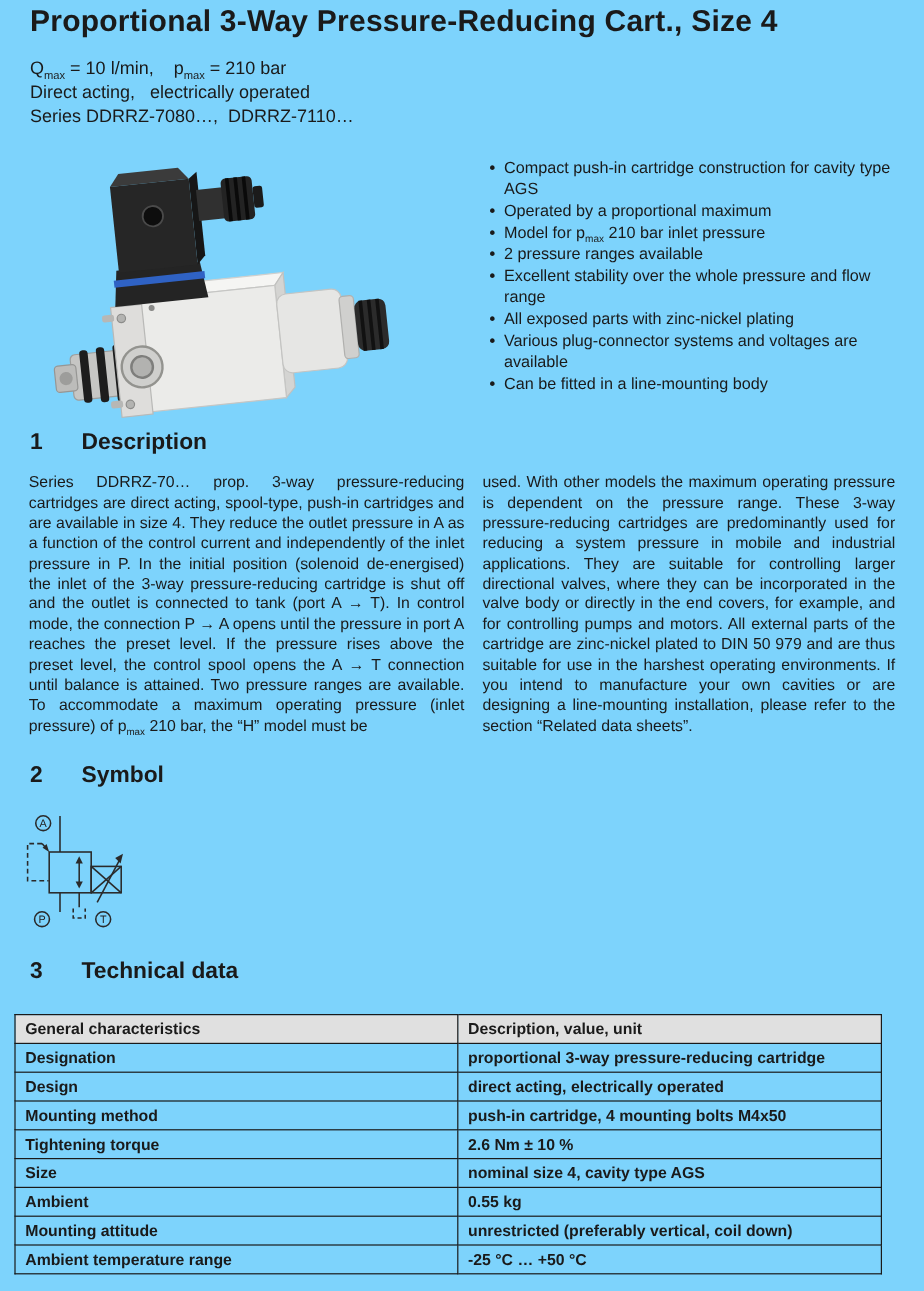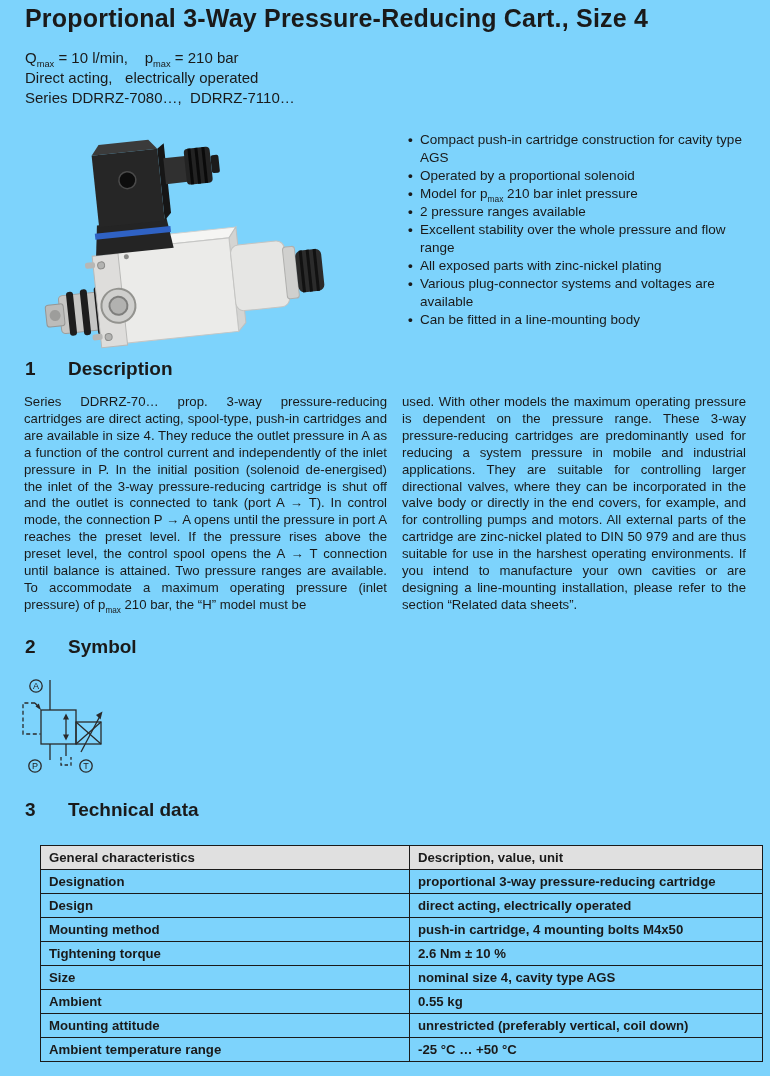--- a/index.html
+++ b/index.html
@@ -86,21 +86,21 @@
     width: 100px; height: 100px;
   }
   .symbol-svg text {
     font-family: "Liberation Sans", sans-serif;
     font-size: 9px;
     fill: #222;
   }
 
   table.tech {
     position: absolute;
-    left: 40px; top: 845px;
+    left: 12px; top: 845px;
     width: 723px;
     border-collapse: collapse;
     font-size: 13.2px;
   }
   table.tech th, table.tech td {
     border: 1px solid #1a1a1a;
     height: 24px;
     padding: 2px 8px;
     text-align: left;
     vertical-align: middle;
@@ -180,21 +180,21 @@
         <rect x="158" y="19" width="3" height="36" fill="#0a0a0a"></rect>
         <rect x="165" y="19" width="3" height="36" fill="#0a0a0a"></rect>
         <rect x="172" y="19" width="3" height="36" fill="#0a0a0a"></rect>
         <rect x="180" y="28" width="8" height="18" rx="2" fill="#1b1b1b"></rect>
       </g>
     </g>
   </svg>
 
   <ul class="highlights">
       <li><span>Compact push-in cartridge construction for cavity type AGS</span></li>
-      <li><span>Operated by a proportional solenoid</span></li>
+      <li><span>Operated by a proportional maximum</span></li>
       <li><span>Model for p</span><sub>max</sub><span> 210 bar inlet pressure</span></li>
       <li><span>2 pressure ranges available</span></li>
       <li><span>Excellent stability over the whole pressure and flow range</span></li>
       <li><span>All exposed parts with zinc-nickel plating</span></li>
       <li><span>Various plug-connector systems and voltages are available</span></li>
       <li><span>Can be fitted in a line-mounting body</span></li>
     </ul>
 
   <div class="section-heading h-description">
     <span class="num">1</span>

